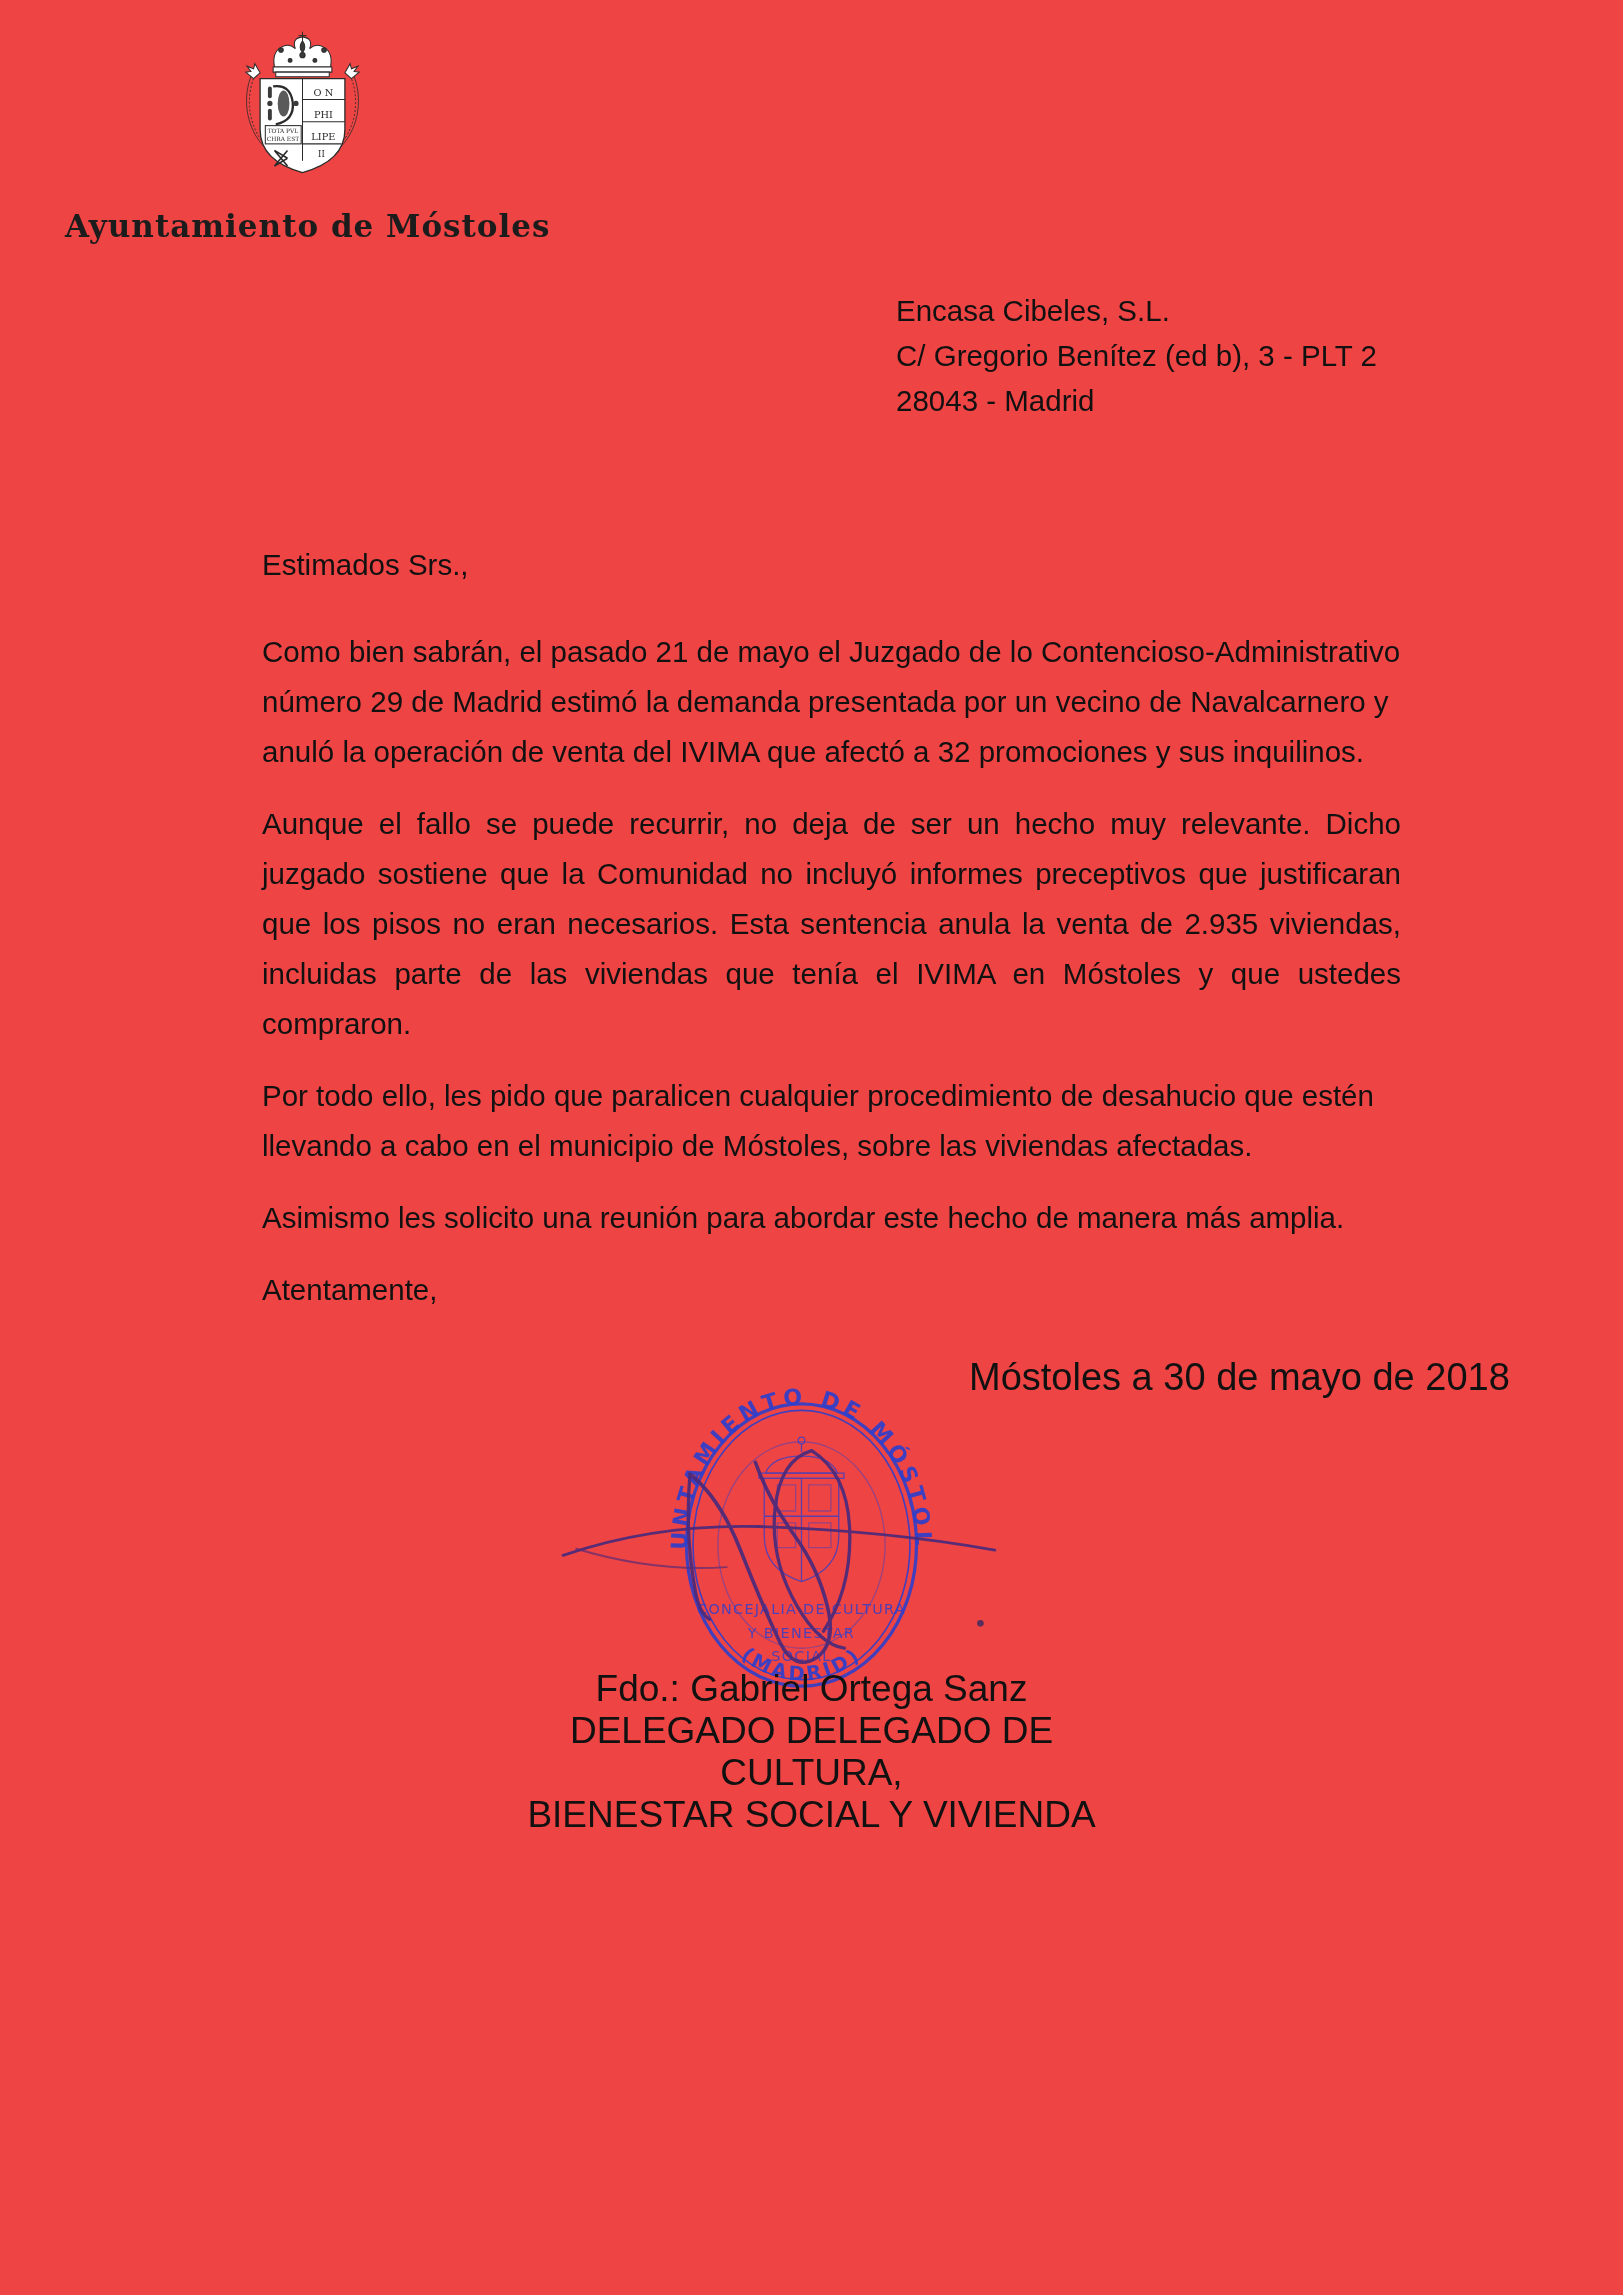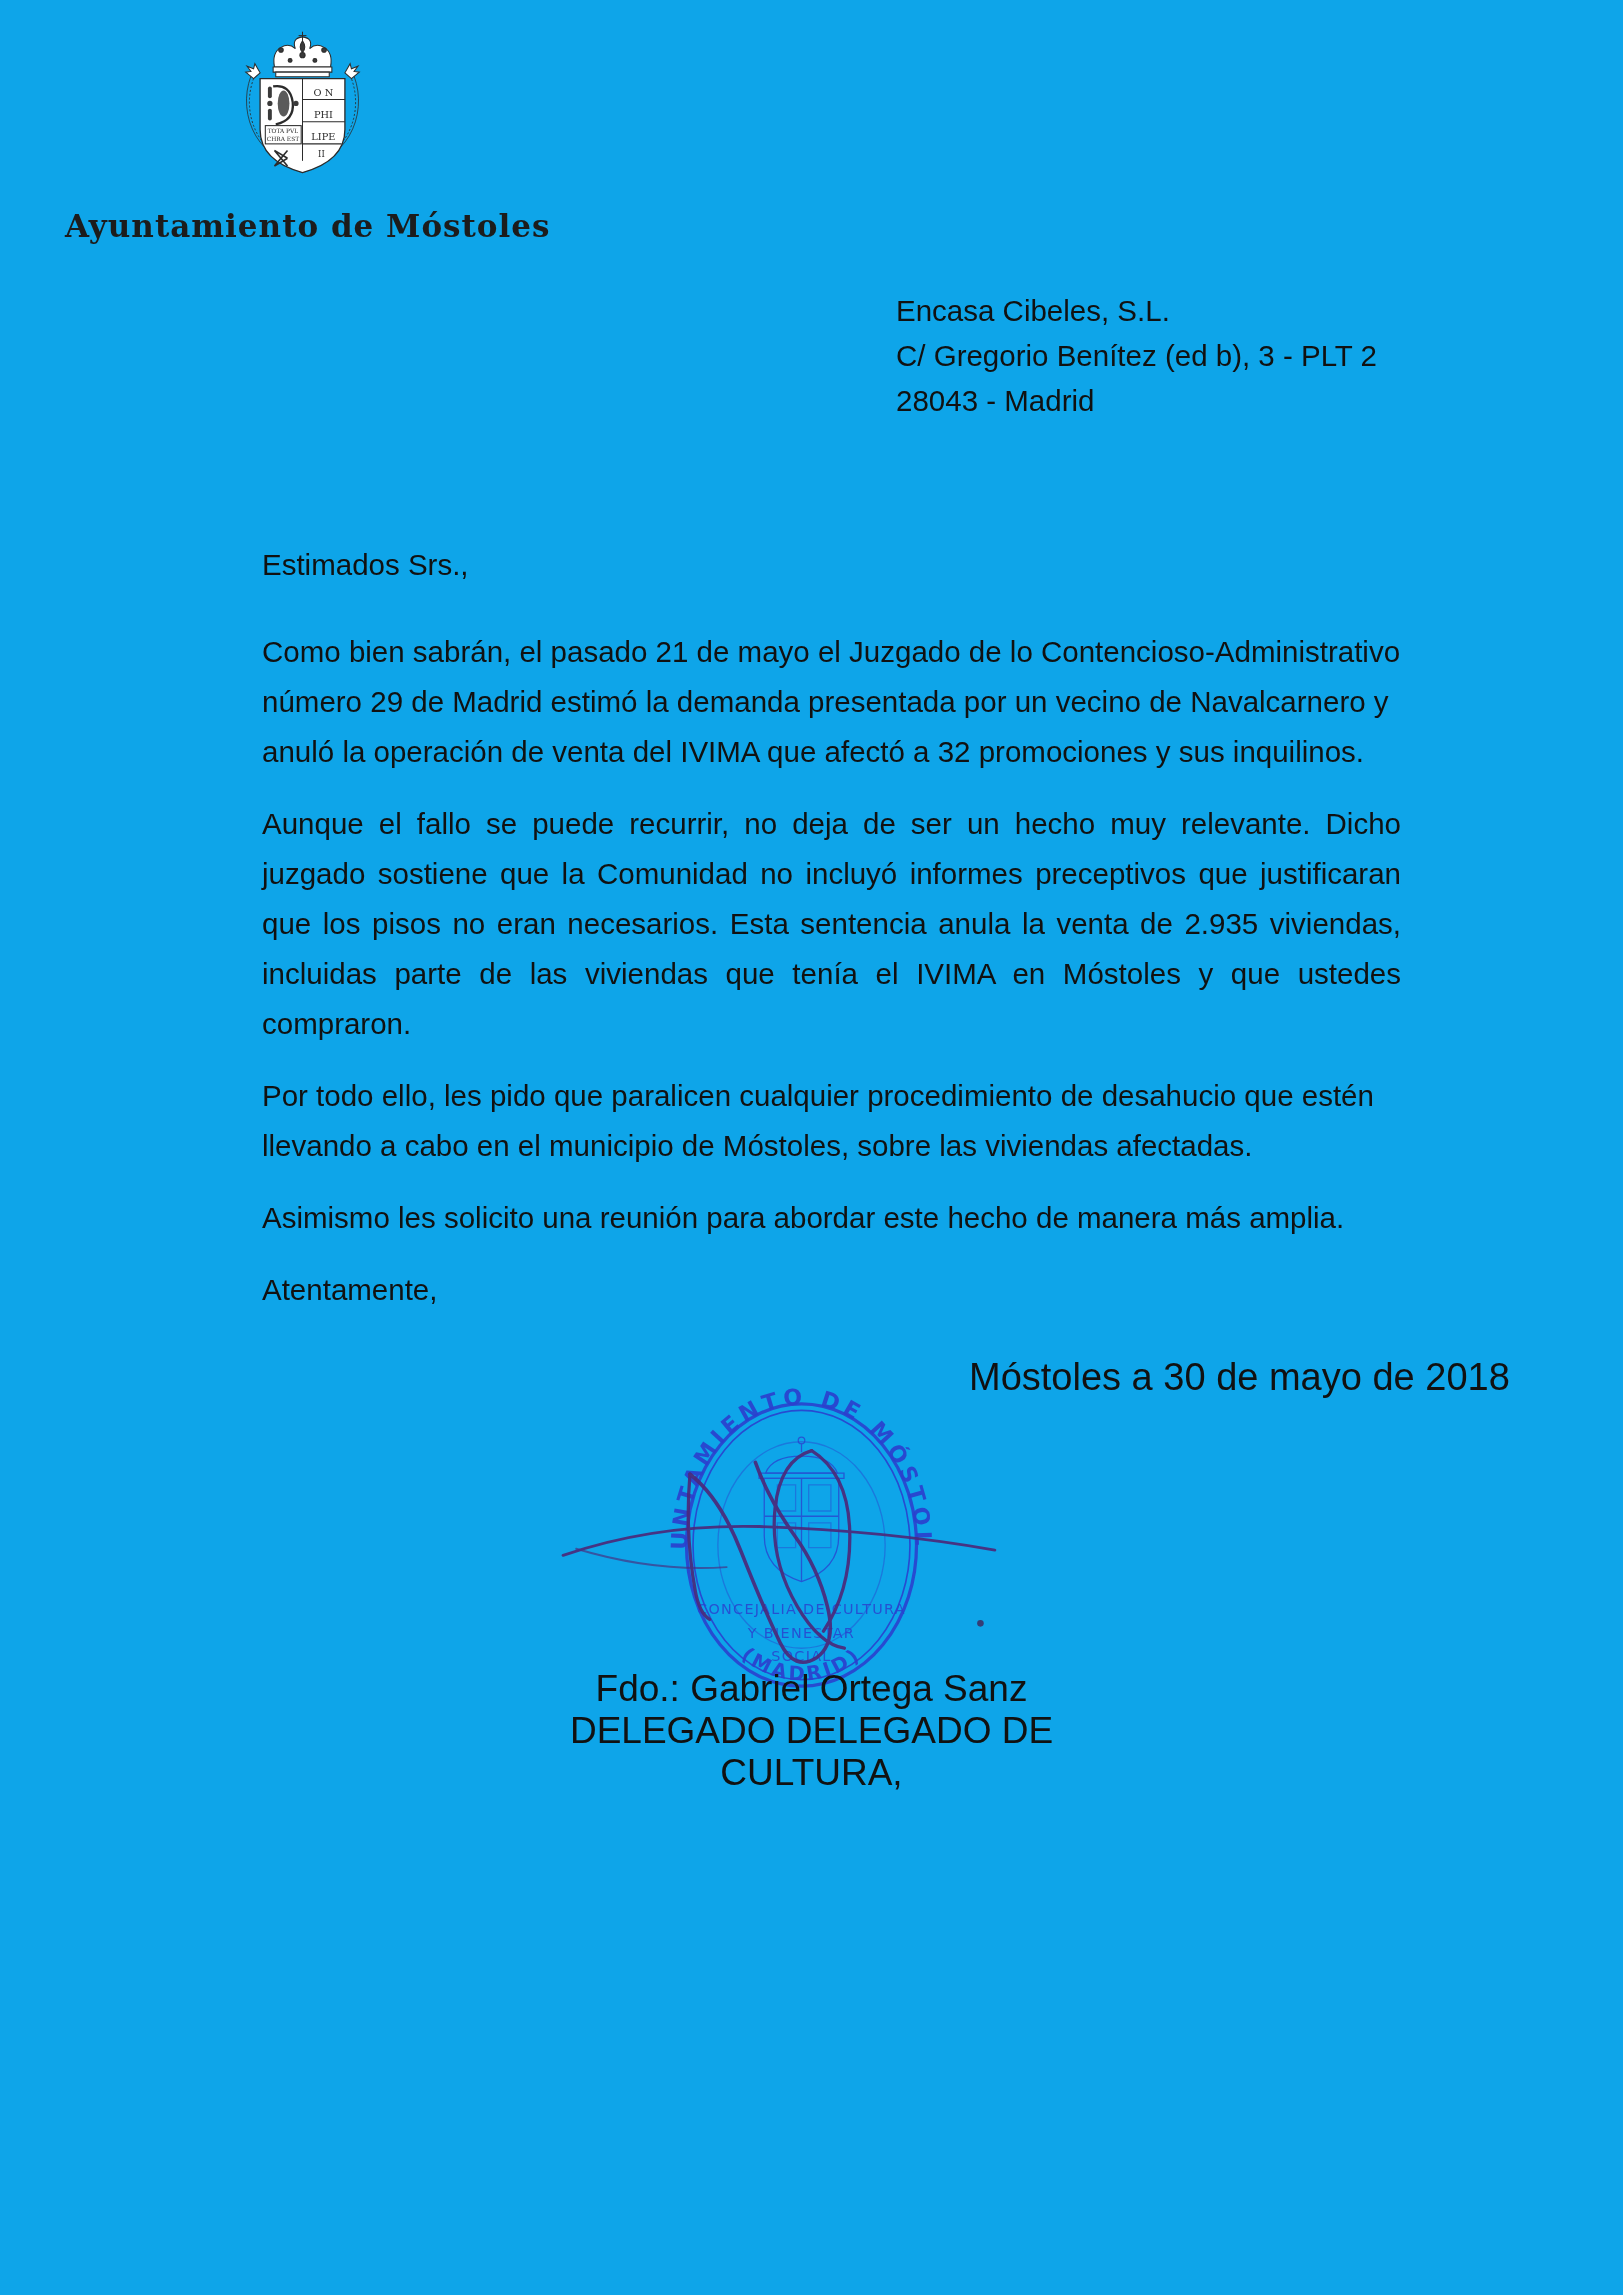--- a/index.html
+++ b/index.html
@@ -4,21 +4,21 @@
 <style>
   html, body {
     margin: 0;
     padding: 0;
     background: #ffffff;
   }
   .page {
     position: relative;
     width: 1623px;
     height: 2295px;
-    background: #0ea5e9;
+    background: #ef4444;
     overflow: hidden;
     font-family: "Liberation Sans", sans-serif;
     color: #0a0a0a;
   }
 
   
   .letterhead {
     position: absolute;
     left: 65px;
     top: 26px;
@@ -251,16 +251,17 @@
         <path d="M20 196 q140 -48 300 -44 q190 6 360 36" stroke-width="4.5"></path>
         <path d="M40 186 q120 36 230 28" stroke-width="3" opacity="0.7"></path>
       </g>
       <circle cx="658" cy="300" r="5" fill="#3c2a60" opacity="0.85"></circle>
     </svg>
   </div>
 
   <div class="signblock">
     <div>Fdo.: Gabriel Ortega Sanz</div>
     <div>DELEGADO DELEGADO DE CULTURA,</div>
+    <div>BIENESTAR SOCIAL Y VIVIENDA</div>
   </div>
 
 </div>
 
 
 </body></html>

